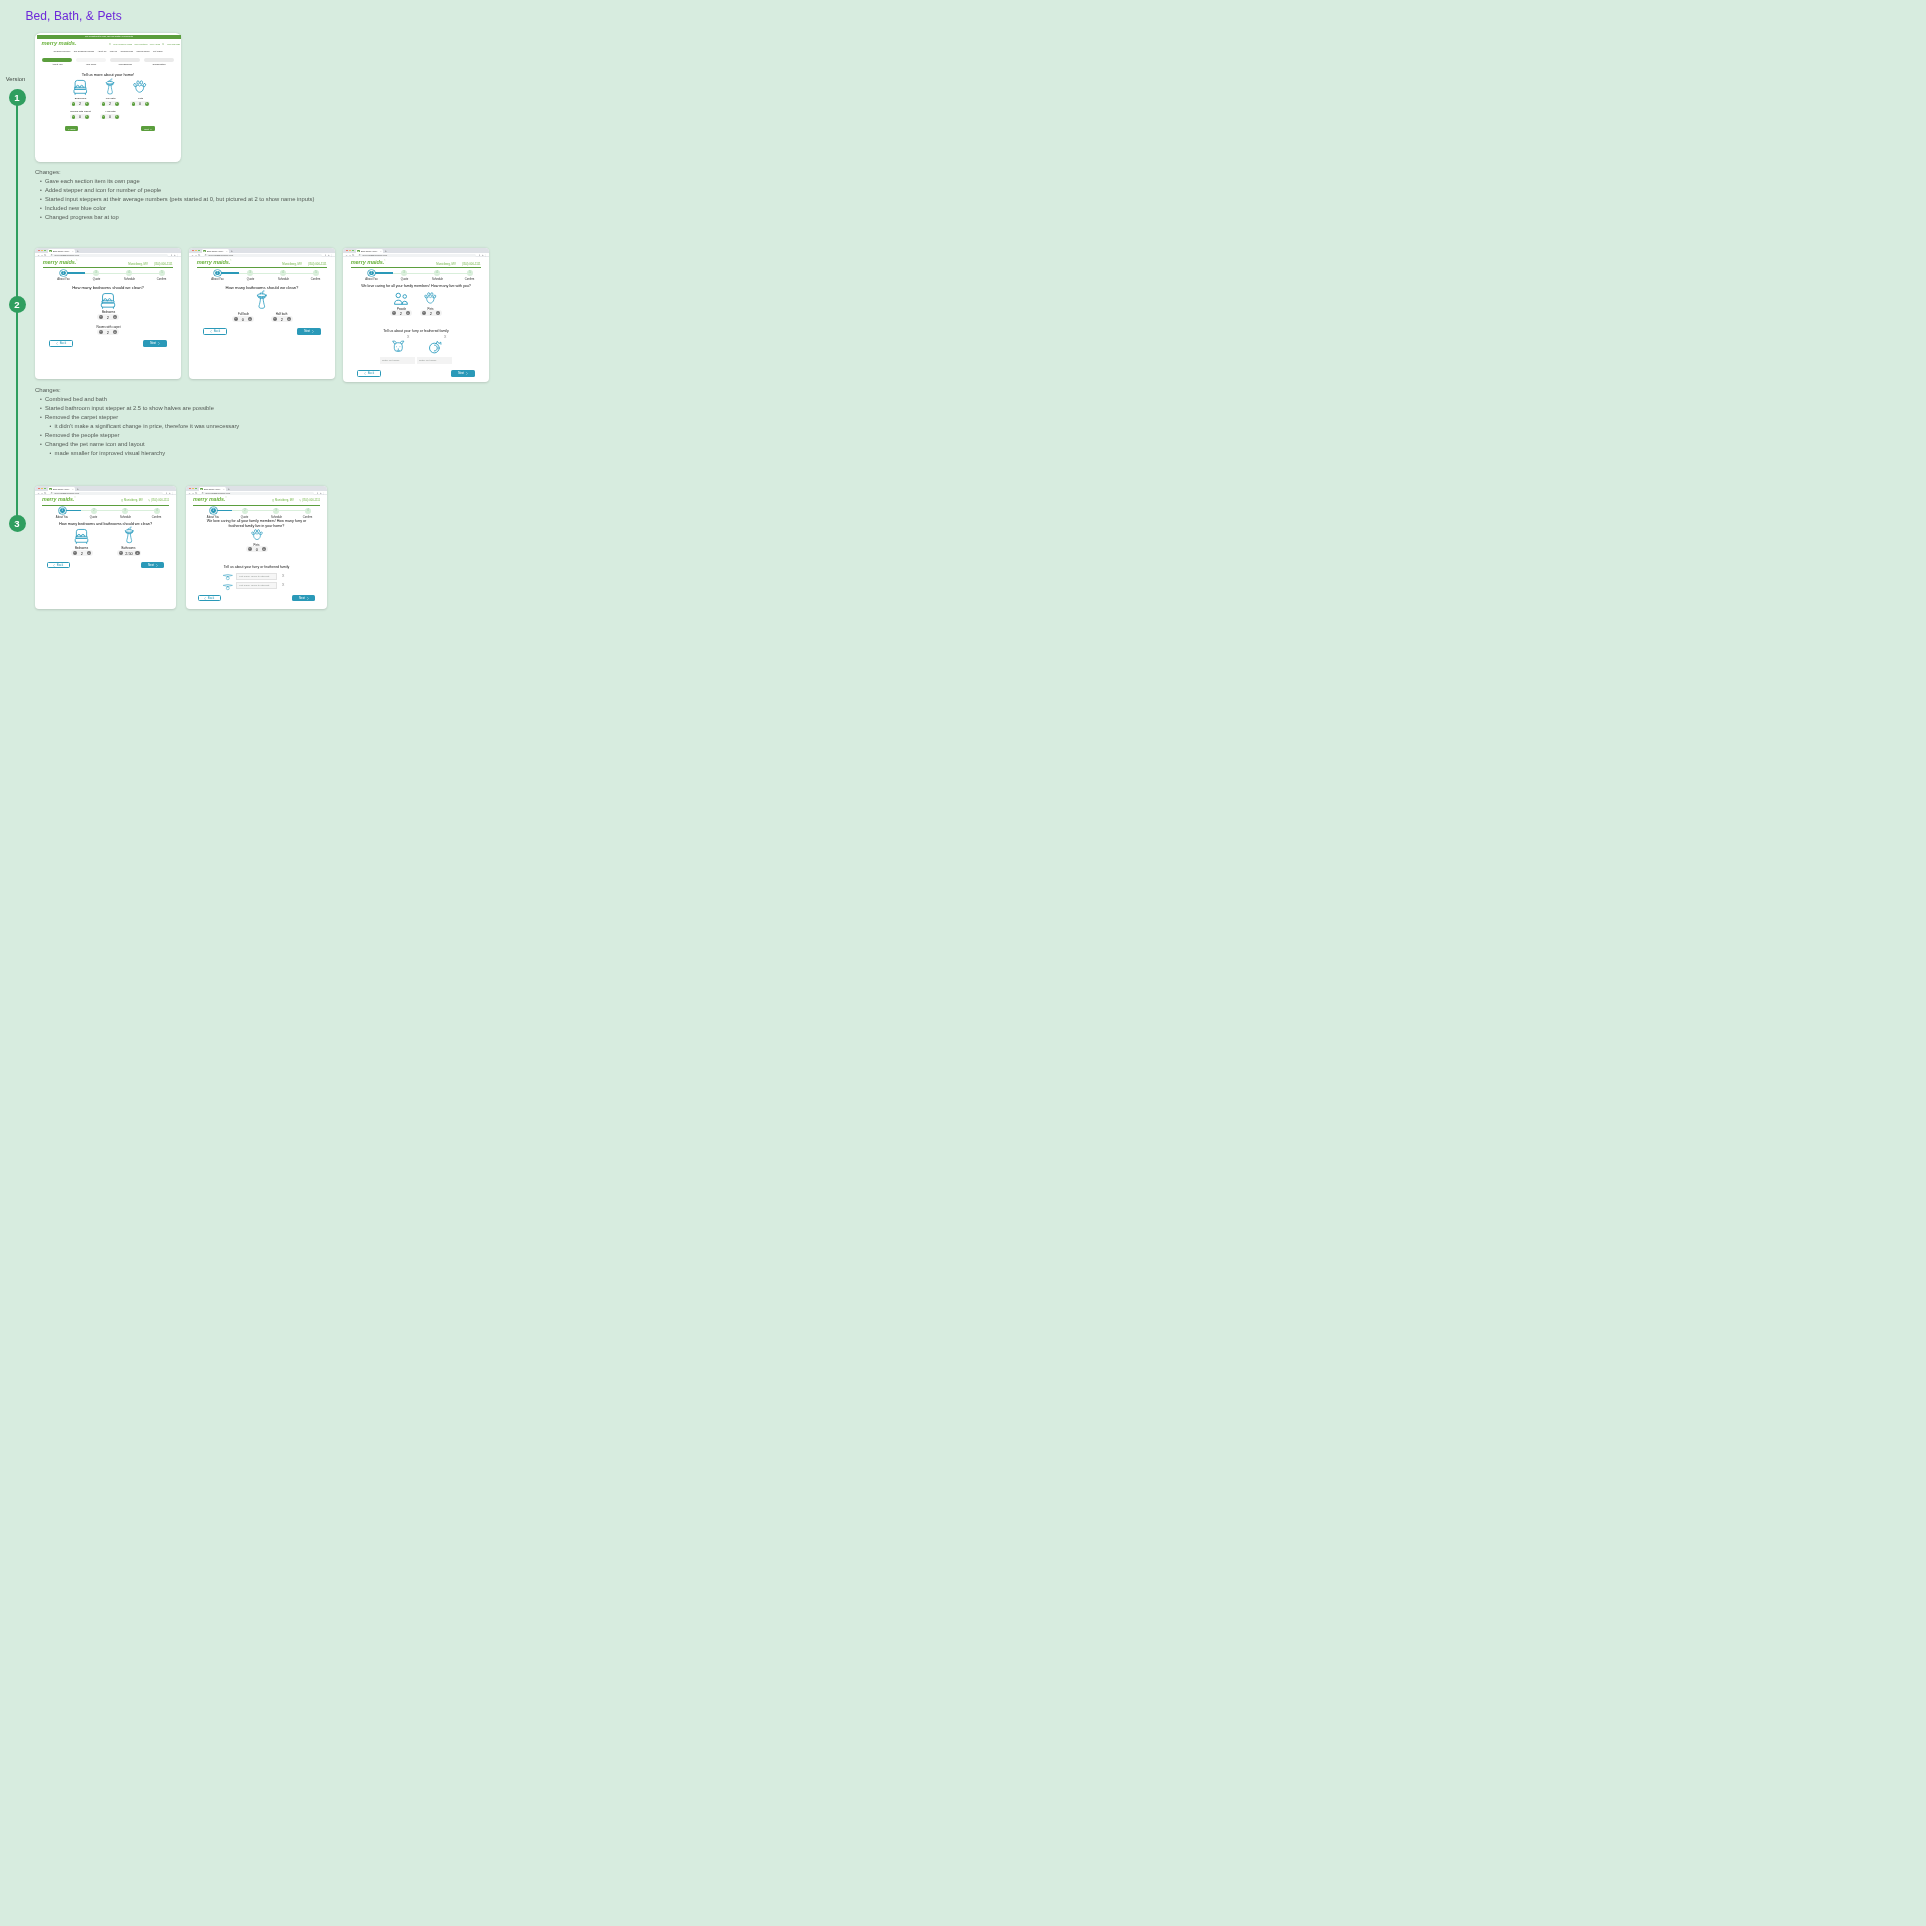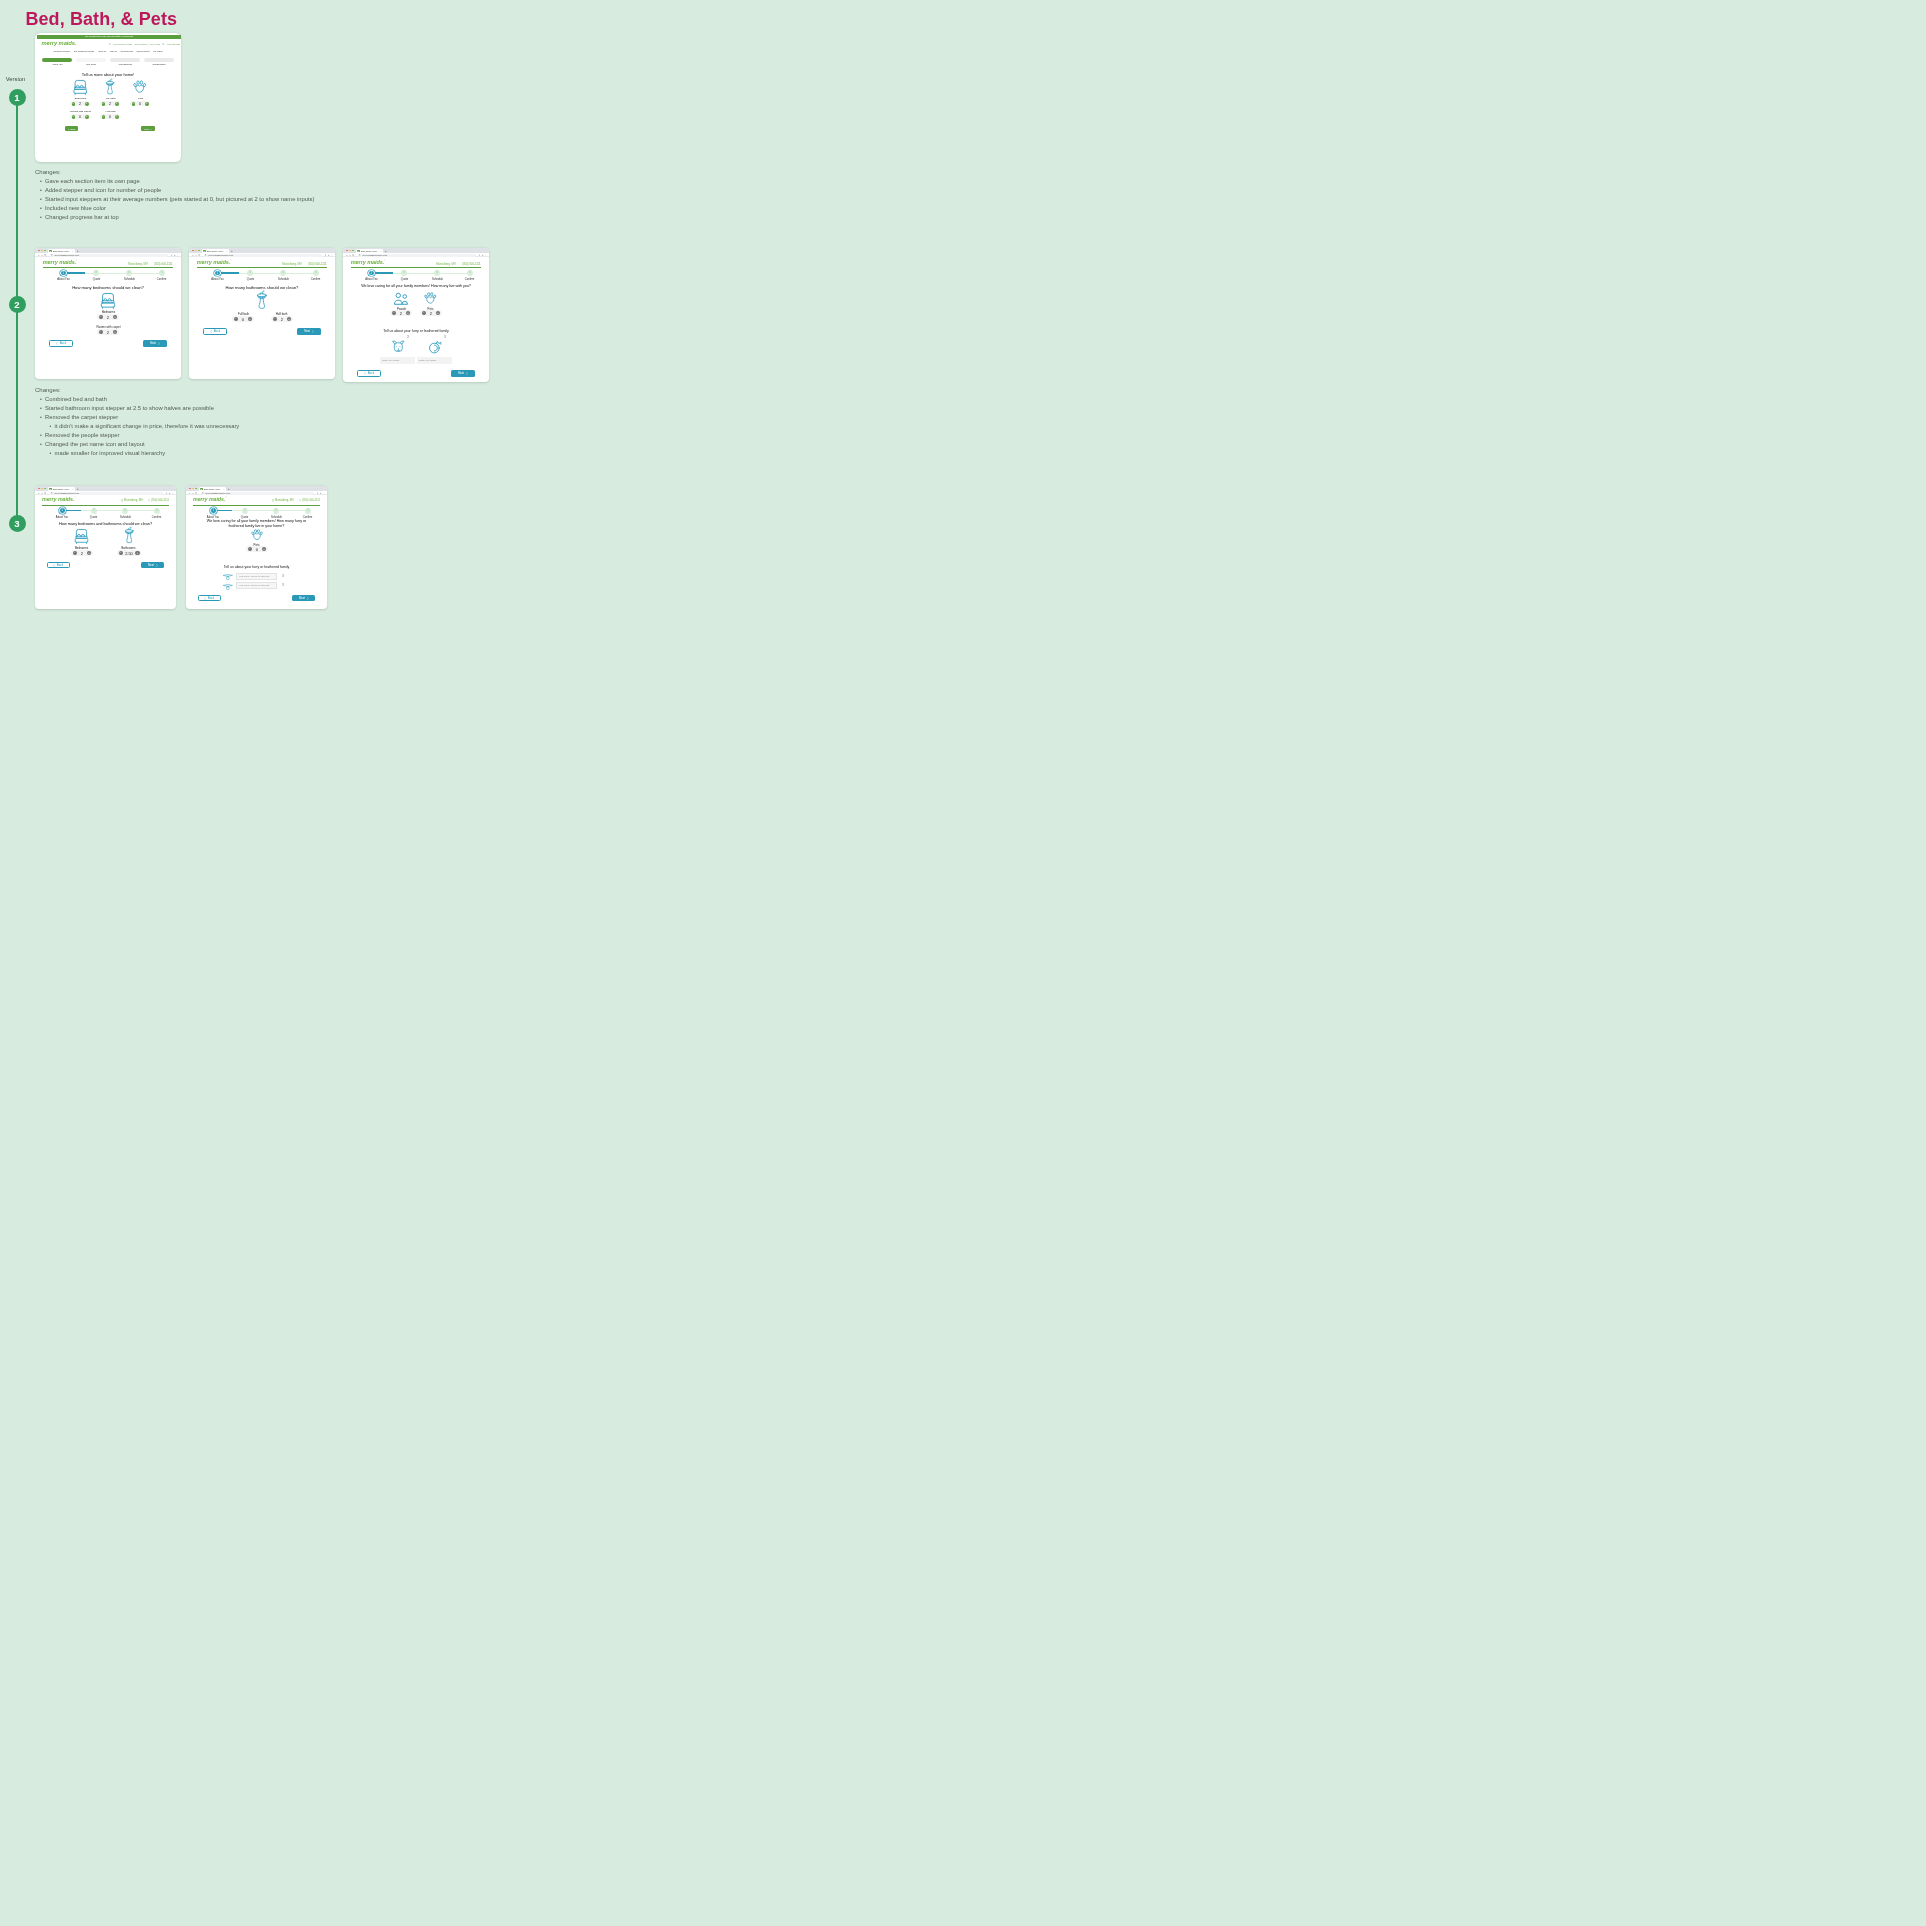--- a/index.html
+++ b/index.html
@@ -1,19 +1,19 @@
 <!DOCTYPE html>
 <html style="font-size:6.2px"><head>
 <meta charset="utf-8">
 <style>
   *{box-sizing:border-box;margin:0;padding:0}
   html,body{width:539px;height:646px;overflow:hidden}
   body{background:#d7ecdf;font-family:"Liberation Sans",sans-serif;position:relative;color:#333}
   
-  #title{position:absolute;left:25.4px;top:8.5px;font-size:18px;font-weight:700;color:#be185d;letter-spacing:0.1px}
+  #title{position:absolute;left:25.4px;top:8.5px;font-size:12px;font-weight:400;color:#6d28d9;letter-spacing:0.1px}
   #version-label{position:absolute;left:5.8px;top:76px;font-size:5.8px;color:#3f4742}
   .tl-line{position:absolute;left:16px;top:97px;width:2.3px;height:426px;background:#2f9e5f}
   .tl-dot{position:absolute;left:8.5px;width:17px;height:17px;border-radius:50%;background:#2f9e5f;color:#fff;
           font-size:9.6px;font-weight:700;display:flex;align-items:center;justify-content:center}
   
   .win{position:absolute;background:#fff;box-shadow:0 0.8px 2.3px rgba(0,0,0,.15)}
   .r14{border-radius:5.4px}.r10{border-radius:3.9px}
   
   .tabs{position:absolute;left:0;top:0;right:0;height:5px;background:#dee1e6;border-radius:3.9px 3.9px 0 0}
   .dot{position:absolute;top:1.5px;width:1.9px;height:1.9px;border-radius:50%}

